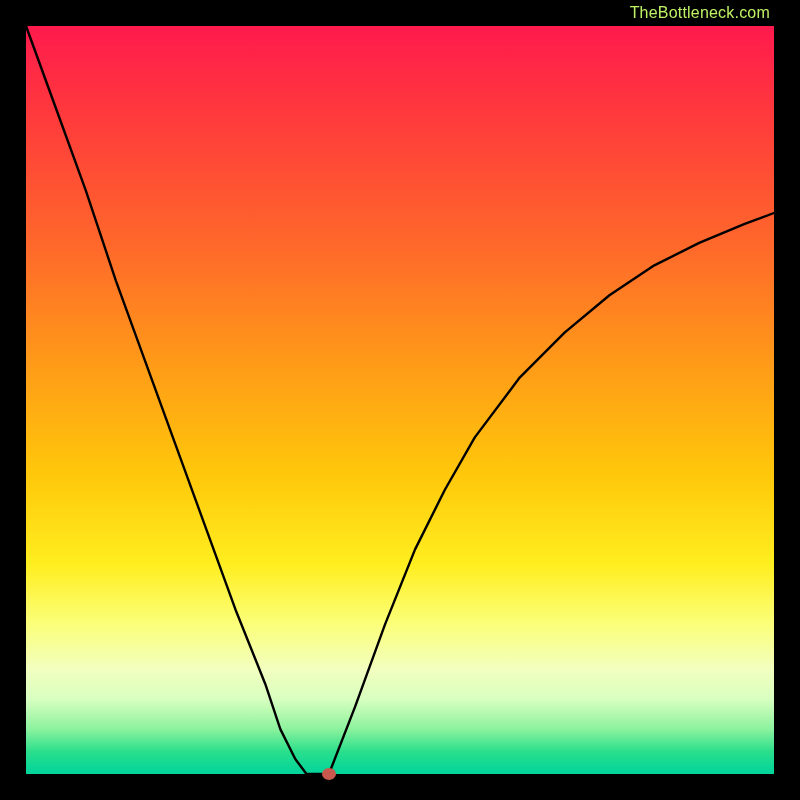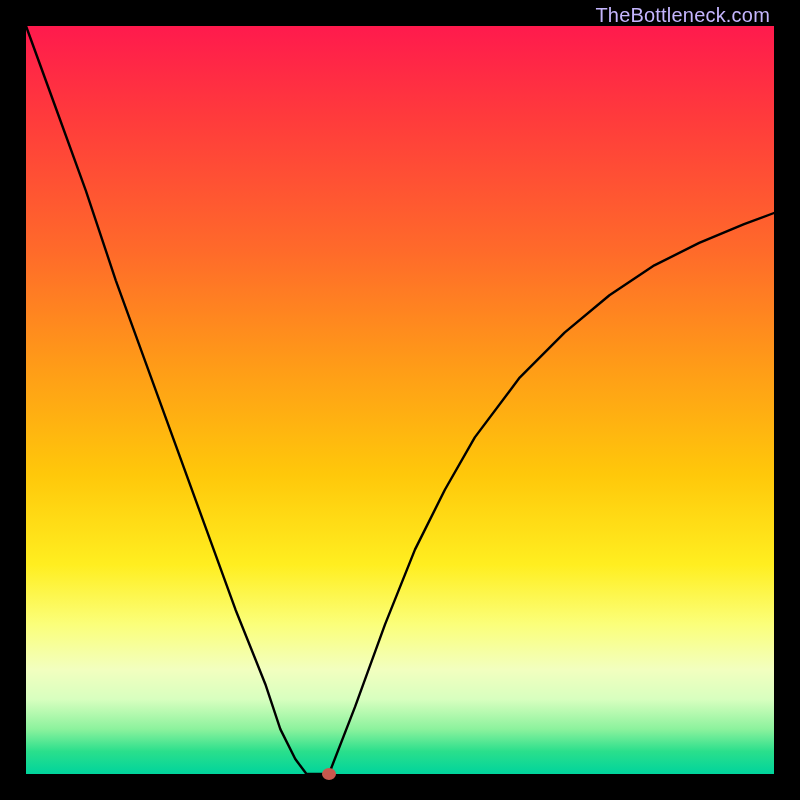--- a/index.html
+++ b/index.html
@@ -37,22 +37,22 @@
       #d8ffbf 90%,
       #8cf29d 94%,
       #2adf8c 97%,
       #00d49c 100%
     );
   }
   .watermark {
     position: absolute;
     top: 4px;
     right: 30px;
-    color: #c4b5fd;
-    font-size: 20px;
+    color: #bef264;
+    font-size: 16px;
     font-weight: 400;
     letter-spacing: 0.2px;
     user-select: none;
   }
   svg.curve {
     position: absolute;
     left: 0;
     top: 0;
     width: 748px;
     height: 748px;

